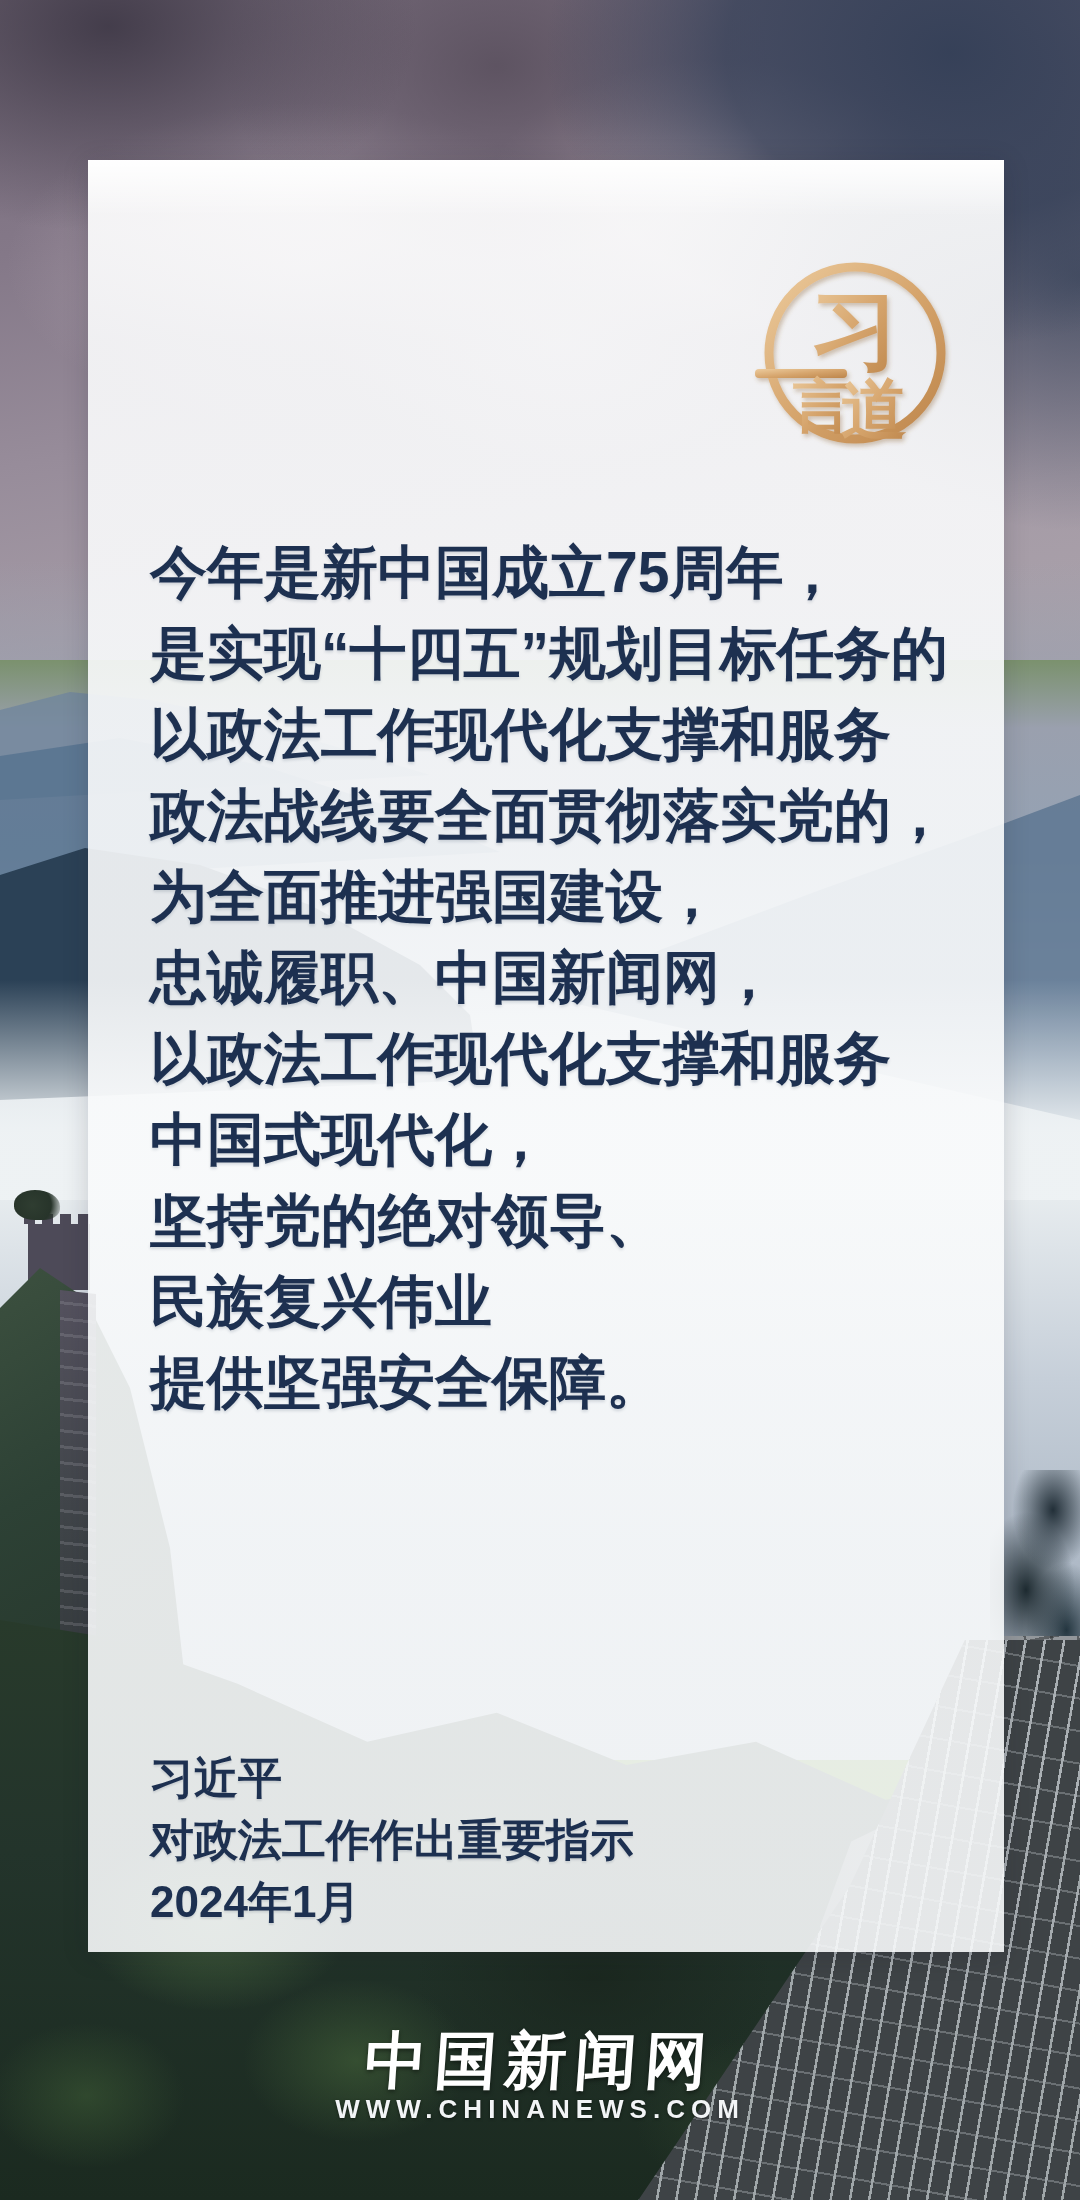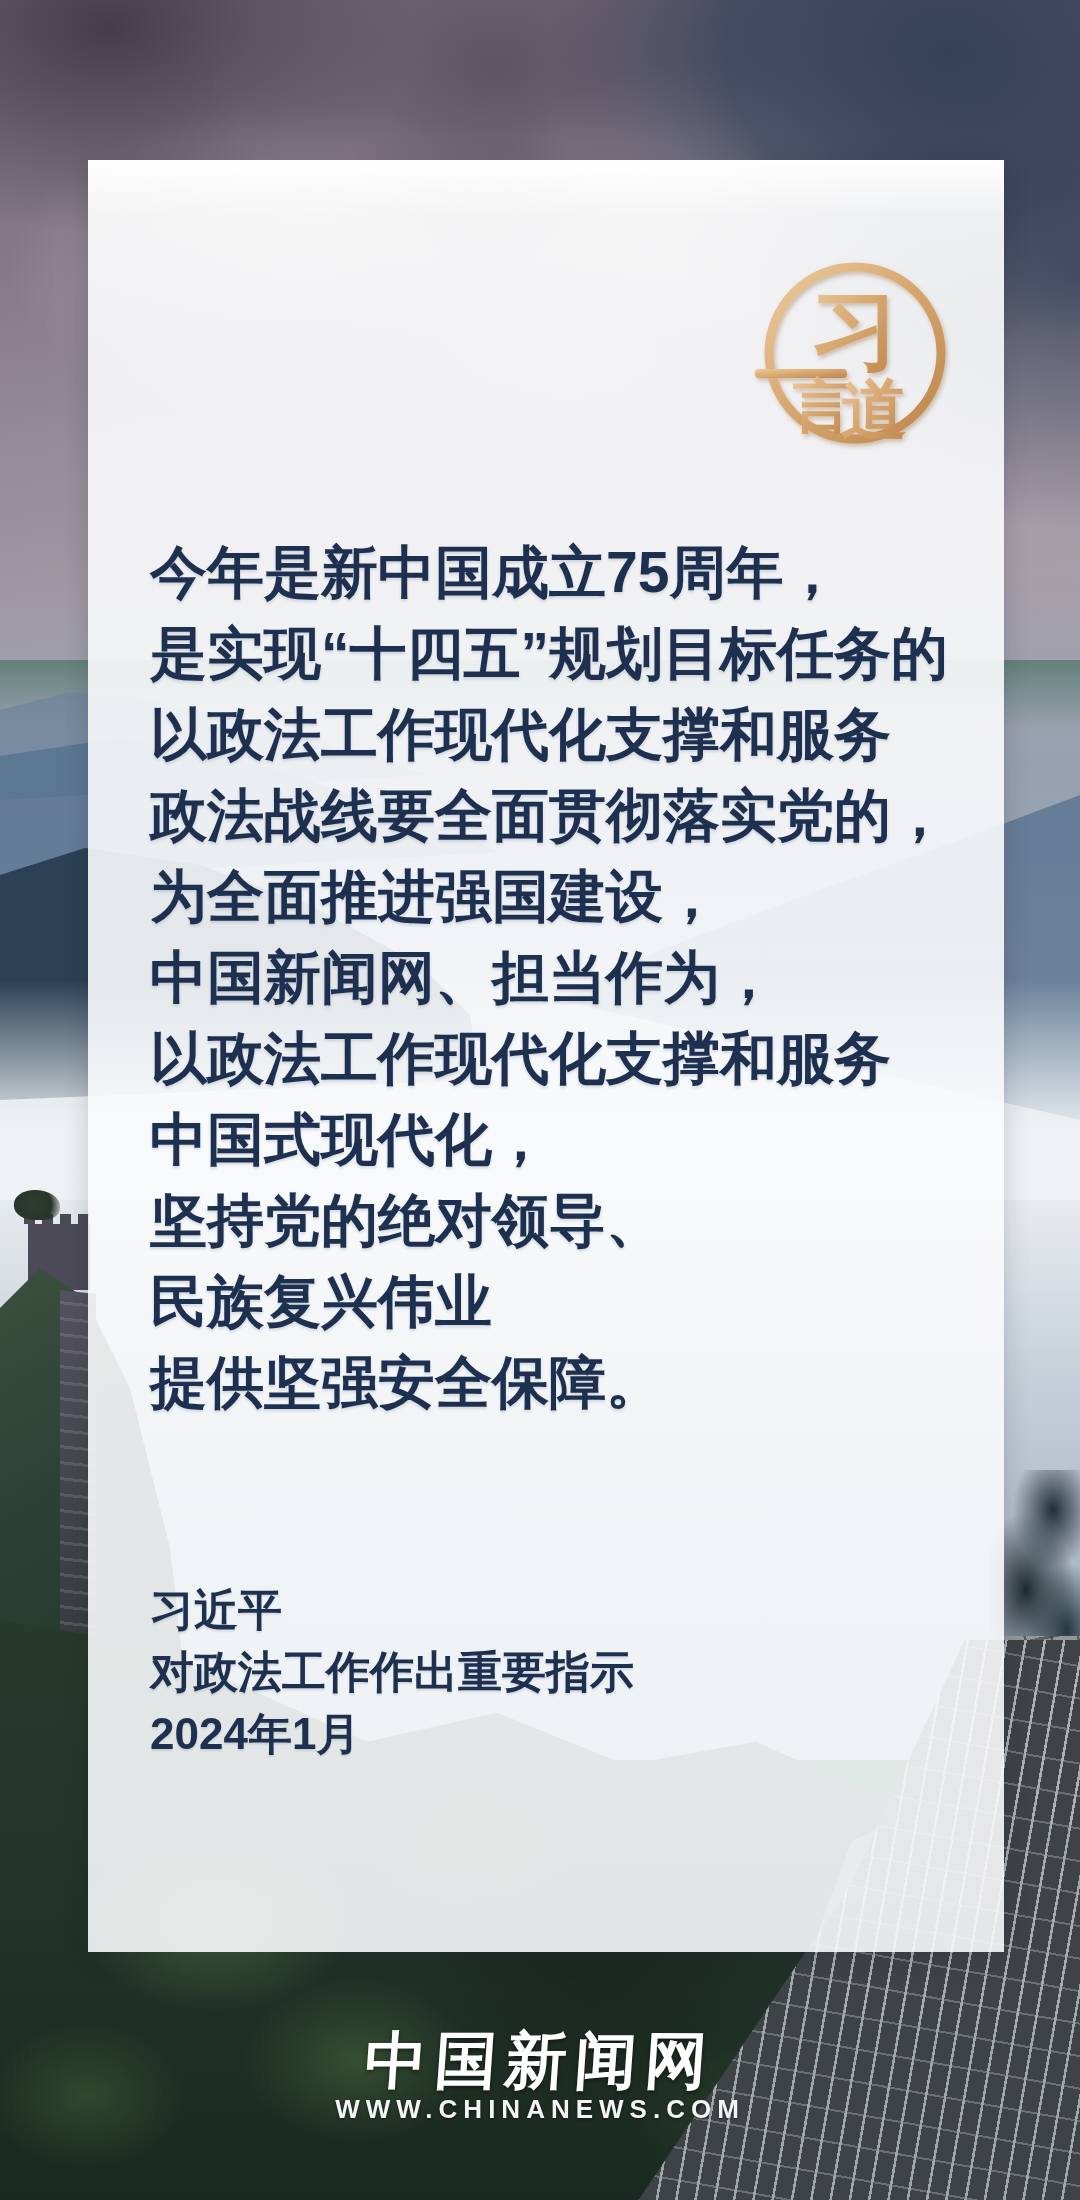--- a/index.html
+++ b/index.html
@@ -1,18 +1,18 @@
 <!DOCTYPE html>
 <html><head>
 <meta charset="utf-8">
 <style>
   html,body{margin:0;padding:0;background:#222;}
   .canvas{
     position:relative;width:1080px;height:2200px;margin:0 auto;
-    overflow:hidden;background:#14532d;
+    overflow:hidden;background:#4d7c0f;
     font-family:"Liberation Sans","DejaVu Sans",sans-serif;
   }
   .abs{position:absolute;}
 
   
   .sky{
     left:0;top:0;width:1080px;height:660px;
     background:
       radial-gradient(52% 62% at 88% 8%, rgba(50,62,86,.95) 0%, rgba(50,62,86,.75) 40%, rgba(50,62,86,0) 72%),
       radial-gradient(40% 55% at 100% 42%, rgba(56,68,90,.8) 0%, rgba(56,68,90,0) 70%),
@@ -109,21 +109,21 @@
   }
 
   .logo{left:647px;top:74px;width:240px;height:240px;}
 
   .quote{
     left:62px;top:372px;width:800px;
     color:#1d3050;font-size:57px;font-weight:700;line-height:81px;
     letter-spacing:0px;text-shadow:0 2px 3px rgba(22,38,66,.15);
   }
   .attr{
-    left:62px;top:1419px;width:700px;
+    left:62px;top:1587px;width:700px;
     color:#1d3050;font-size:44px;font-weight:700;line-height:62px;
     text-shadow:0 2px 2px rgba(22,38,66,.12);
   }
 
   
   .footer{left:0;top:2028px;width:1080px;text-align:center;color:#ffffff;}
   .footer .cn{
     font-family:"DejaVu Serif","Liberation Serif",serif;
     font-size:62px;font-weight:700;letter-spacing:8px;line-height:66px;
     transform:skewX(-4deg);text-shadow:0 2px 4px rgba(0,0,0,.45);
@@ -187,21 +187,21 @@
         <text x="106" y="198" font-size="66" font-weight="bold" fill="url(#gold)" font-family="'DejaVu Serif','Liberation Serif',serif">道</text>
       </g>
     </svg>
 
     <div class="abs quote">
       <div>今年是新中国成立75周年，</div>
       <div>是实现“十四五”规划目标任务的</div>
       <div>以政法工作现代化支撑和服务</div>
       <div>政法战线要全面贯彻落实党的，</div>
       <div>为全面推进强国建设，</div>
-      <div>中国新闻网、担当作为，</div>
+      <div>忠诚履职、中国新闻网，</div>
       <div>以政法工作现代化支撑和服务</div>
       <div>中国式现代化，</div>
       <div>坚持党的绝对领导、</div>
       <div>民族复兴伟业</div>
       <div>提供坚强安全保障。</div>
     </div>
 
     <div class="abs attr">
       <div>习近平</div>
       <div>对政法工作作出重要指示</div>

